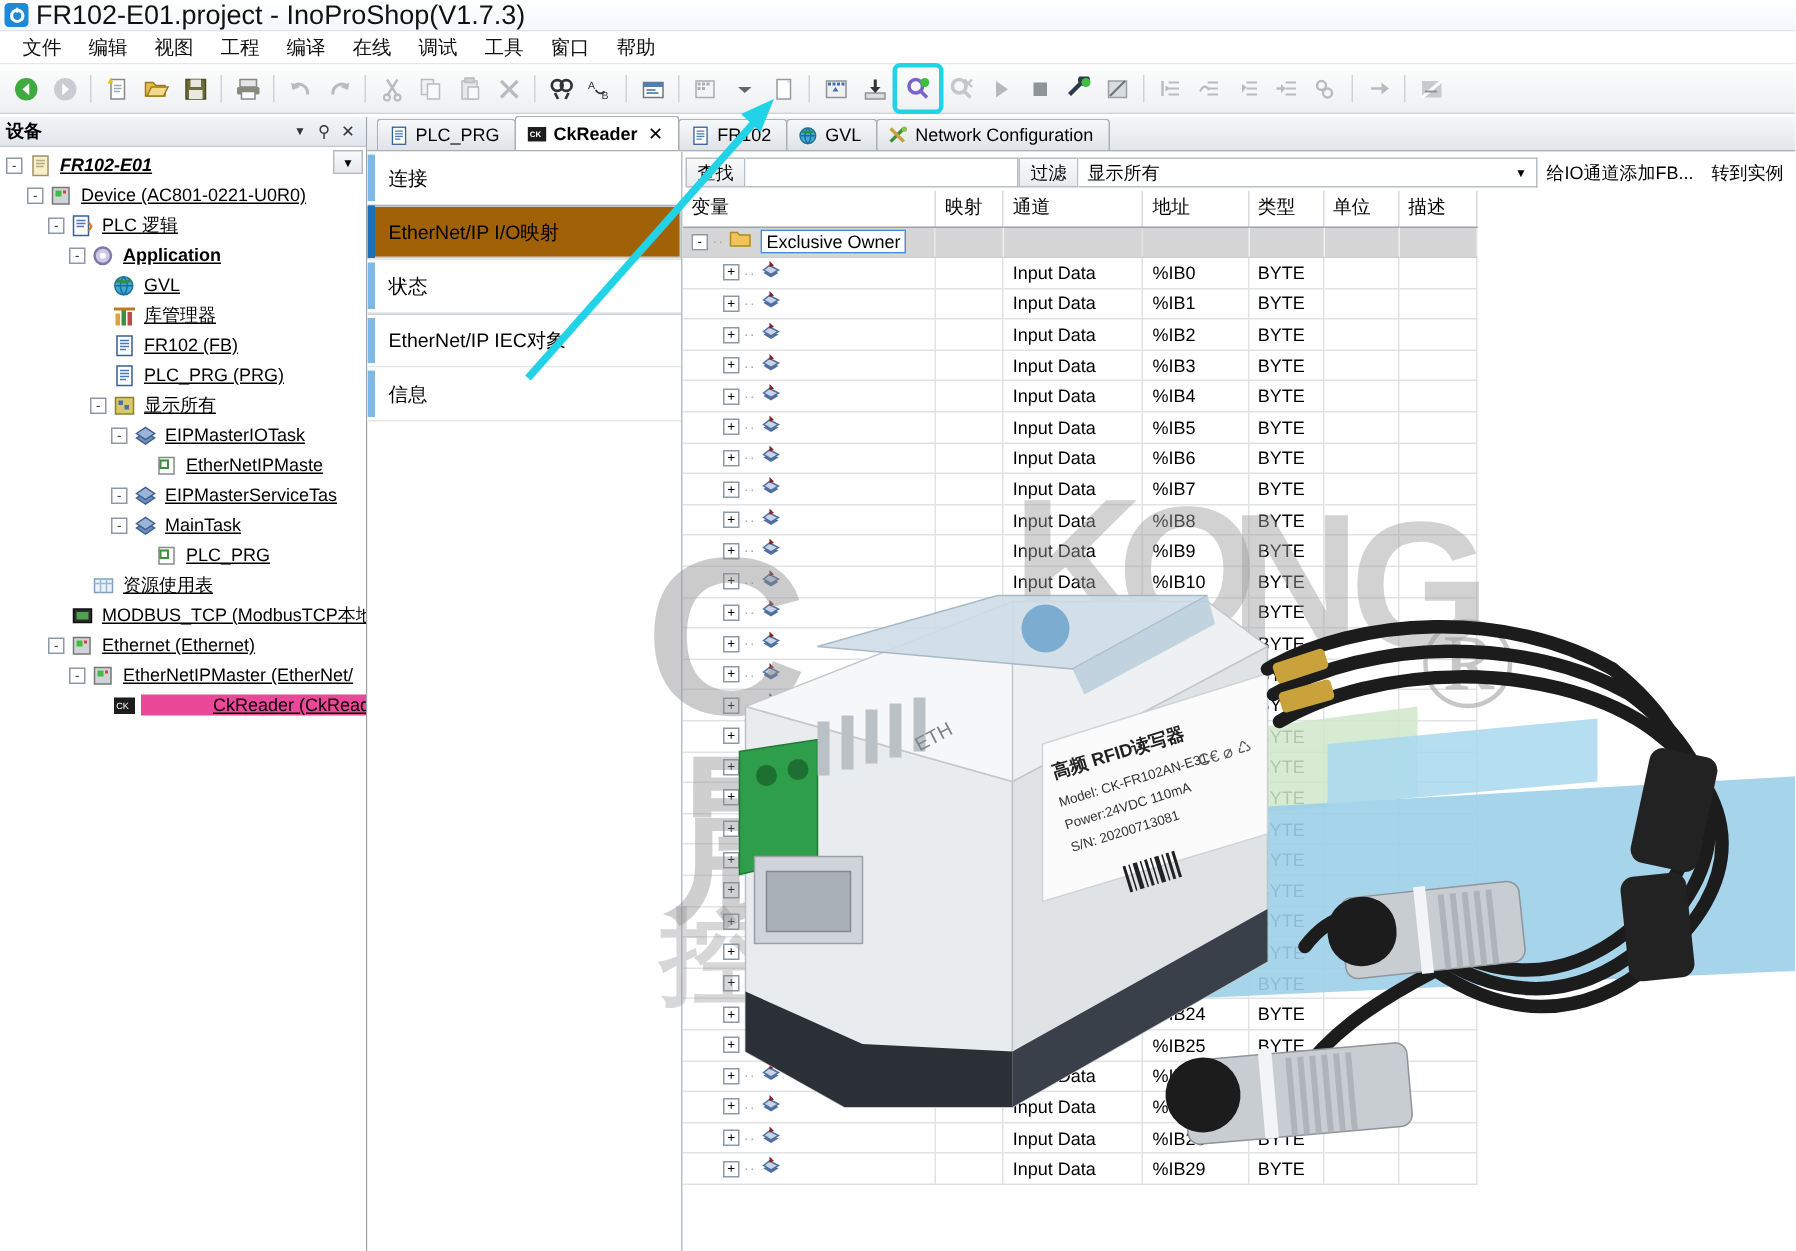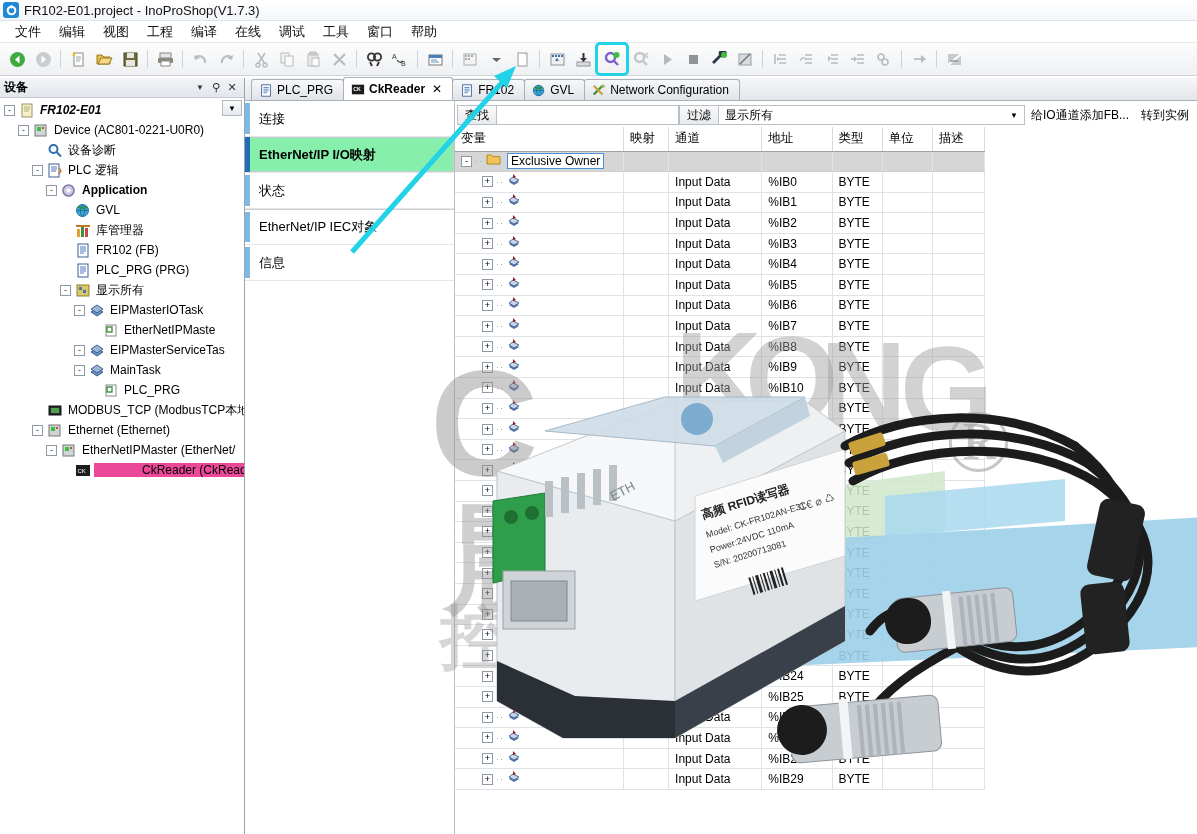--- a/index.html
+++ b/index.html
@@ -15,21 +15,21 @@
   #titlebar {
     height:21px; background:linear-gradient(#ffffff,#f3f6fa);
     border-bottom:1px solid #dfe3e8;
     display:flex; align-items:center; padding-left:3px;
   }
   #app-logo {
     width:16px; height:16px; border-radius:3px;
     background:#1e8ad6; color:#fff; font-size:11px; font-weight:bold;
     display:flex; align-items:center; justify-content:center; margin-right:5px;
   }
-  #title-text { font-size:13px; color:#111; }
+  #title-text { font-size:18px; color:#111; }
 
   
   #menubar {
     height:22px; background:#fff; display:flex; align-items:center;
     padding-left:6px; border-bottom:1px solid #e8e8e8;
   }
   .menu-item { padding:2px 9px; font-size:13px; color:#111; cursor:default; }
 
   
   #toolbar {
@@ -63,21 +63,21 @@
     display:flex; align-items:center; justify-content:center; font-size:8px;
   }
   .node { display:flex; align-items:center; height:20px; font-size:12px; white-space:nowrap; }
   .node .exp { width:11px; height:11px; border:1px solid #8d9aa6; background:#fff;
                font-size:9px; line-height:9px; text-align:center; color:#333;
                margin-right:3px; flex:none; }
   .node .exp.none { border:none; background:none; }
   .node .ico { width:17px; height:16px; margin-right:3px; flex:none;
                display:flex; align-items:center; justify-content:center; }
   .node.sel .lbl { background:#ec4899;padding-left:48px; }
-  .node .lbl { padding:0 2px; }
+  .node .lbl { padding:0 2px;text-decoration:underline; }
   .node.italic .lbl { font-style:italic; font-weight:600; }
   .node.bold .lbl { font-weight:bold; }
 
   
   #editor { flex:1; display:flex; flex-direction:column; background:#fff; position:relative; }
   #tabstrip { height:23px; background:linear-gradient(#f5f6f8,#e3e6ea);
               border-bottom:1px solid #a9b0b8; display:flex; align-items:flex-end; padding-left:6px; }
   .tab { height:21px; display:flex; align-items:center; gap:4px; padding:0 10px 0 7px;
          border:1px solid #a9b0b8; border-bottom:none; background:linear-gradient(#f7f8fa,#e0e3e7);
          margin-right:-1px; font-size:12px; position:relative;
@@ -86,21 +86,21 @@
   .tab .tico { width:14px; height:14px; display:flex; align-items:center; justify-content:center; flex:none; }
   .tab .tclose { font-size:12px; font-weight:bold; margin-left:3px; }
 
   #editor-body { flex:1; display:flex; position:relative; overflow:hidden; }
 
   
   #cat-list { width:210px; border-right:1px solid #b9bfc6; background:#fff; position:relative; }
   .cat { height:36px; display:flex; align-items:center; padding-left:14px;
          font-size:13px; border-bottom:1px solid #e4e7ea; position:relative; background:#fff; }
   .cat::before { content:""; position:absolute; left:0; top:2px; bottom:2px; width:5px; background:#7eb9e6; }
-  .cat.active { background:#86efac; font-weight:bold; box-shadow:0 0 0 1px #c9ced4 inset; }
+  .cat.active { background:#a16207; font-weight:normal; box-shadow:0 0 0 1px #c9ced4 inset; }
   .cat.active::before { background:#1f6fb4; top:0; bottom:0; }
   .cat.group-top { border-top:1px solid #c9ced4; }
 
   
   #map-panel { flex:1; display:flex; flex-direction:column; background:#fff; overflow:hidden; }
   #filter-row { height:26px; display:flex; align-items:center; gap:0; padding:2px 2px 0 2px; }
   .flt-label { background:linear-gradient(#fafafa,#e8eaed); border:1px solid #b9bfc6;
                padding:2px 7px; font-size:12px; height:20px; display:flex; align-items:center; }
   .flt-input { flex:0 0 170px; height:20px; border:1px solid #b9bfc6; border-left:none; background:#fff; }
   .flt-combo { flex:1; height:20px; border:1px solid #b9bfc6; border-left:none; background:#fff;
@@ -423,31 +423,20 @@
             <svg width="16" height="15" viewBox="0 0 16 15">
               <rect x="2" y="2" width="11" height="11" fill="#cfd4d8" stroke="#777"></rect>
               <rect x="4" y="4" width="4" height="4" fill="#3fbf3f"></rect>
               <rect x="9" y="4" width="2" height="2" fill="#d04444"></rect>
             </svg>
           </span>
           <span class="lbl">Device (AC801-0221-U0R0)</span>
         </div>
         <div class="node">
           <span style="width: 32px; flex: 0 0 auto;"></span>
-          <span class="exp none"></span>
-          <span class="ico">
-            <svg width="16" height="15" viewBox="0 0 16 15">
-              <circle cx="6.5" cy="6" r="4" fill="none" stroke="#2a6fb0" stroke-width="2"></circle>
-              <path d="M9.5 9 L14 13.5" stroke="#2a6fb0" stroke-width="2"></path>
-            </svg>
-          </span>
-          <span class="lbl">设备诊断</span>
-        </div>
-        <div class="node">
-          <span style="width: 32px; flex: 0 0 auto;"></span>
           <span class="exp">-</span>
           <span class="ico">
             <svg width="16" height="15" viewBox="0 0 16 15">
               <rect x="2" y="1" width="10" height="13" fill="#fff" stroke="#3a5f94"></rect>
               <path d="M4 4h6M4 6h6M4 8h5" stroke="#4a79b8"></path>
               <path d="M12 5 l2 3 l-2 3" stroke="#d07a1e" fill="none" stroke-width="1.4"></path>
             </svg>
           </span>
           <span class="lbl">PLC 逻辑</span>
         </div>
@@ -568,20 +557,31 @@
         <div class="node">
           <span style="width: 88px; flex: 0 0 auto;"></span>
           <span class="exp none"></span>
           <span class="ico">
             <svg width="16" height="15" viewBox="0 0 16 15">
               <rect x="3" y="2" width="10" height="11" fill="#fff" stroke="#888"></rect>
               <rect x="4" y="4" width="5" height="5" fill="none" stroke="#3f8f3f" stroke-width="1.4"></rect>
             </svg>
           </span>
           <span class="lbl">PLC_PRG</span>
+        </div>
+        <div class="node">
+          <span style="width: 46px; flex: 0 0 auto;"></span>
+          <span class="exp none"></span>
+          <span class="ico">
+            <svg width="16" height="15" viewBox="0 0 16 15">
+              <rect x="2" y="3" width="12" height="9" fill="#eaf2fa" stroke="#7f9ec0"></rect>
+              <path d="M2 6 h12 M6 3 v9 M10 3 v9" stroke="#9fb8d4"></path>
+            </svg>
+          </span>
+          <span class="lbl">资源使用表</span>
         </div>
         <div class="node">
           <span style="width: 32px; flex: 0 0 auto;"></span>
           <span class="exp none"></span>
           <span class="ico">
             <svg width="16" height="15" viewBox="0 0 16 15">
               <rect x="2" y="3" width="12" height="9" fill="#2b2b2b" stroke="#111"></rect>
               <rect x="4" y="5" width="8" height="5" fill="#4fa04f"></rect>
             </svg>
           </span>

